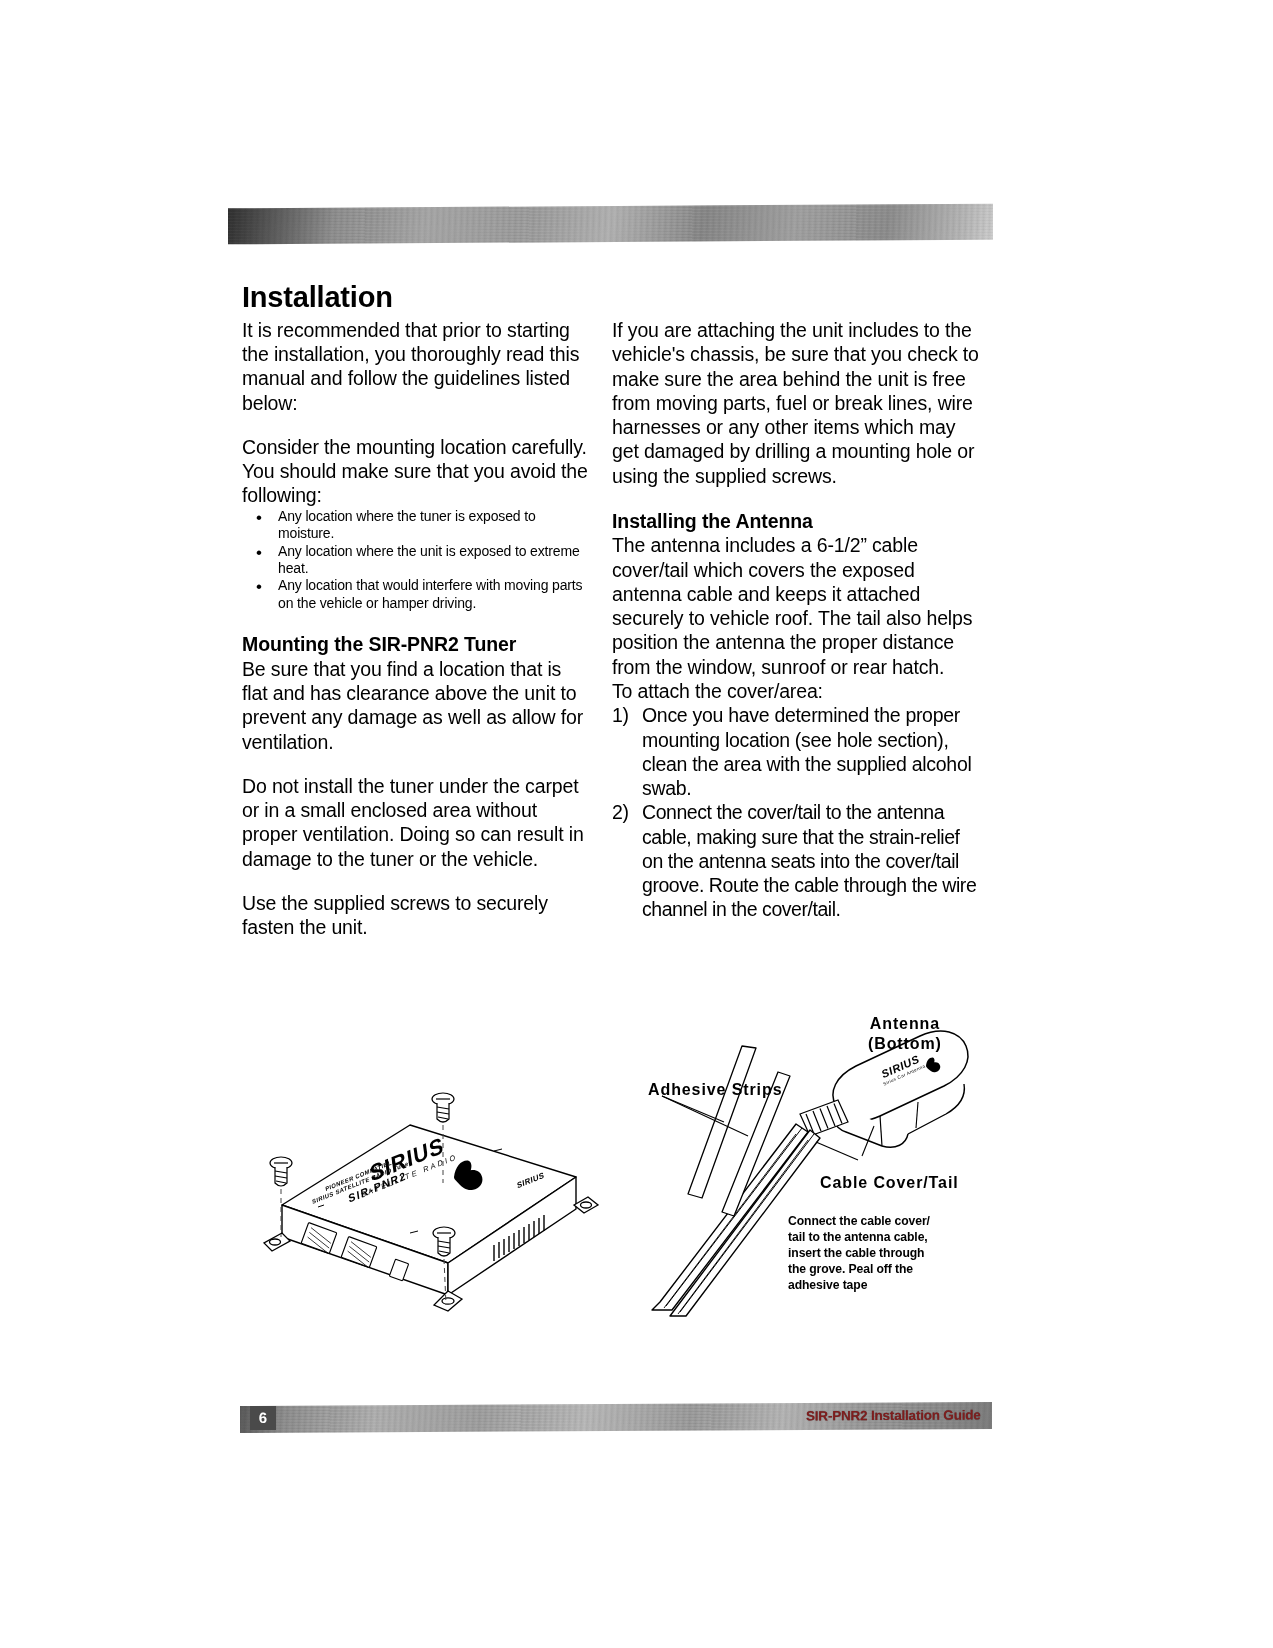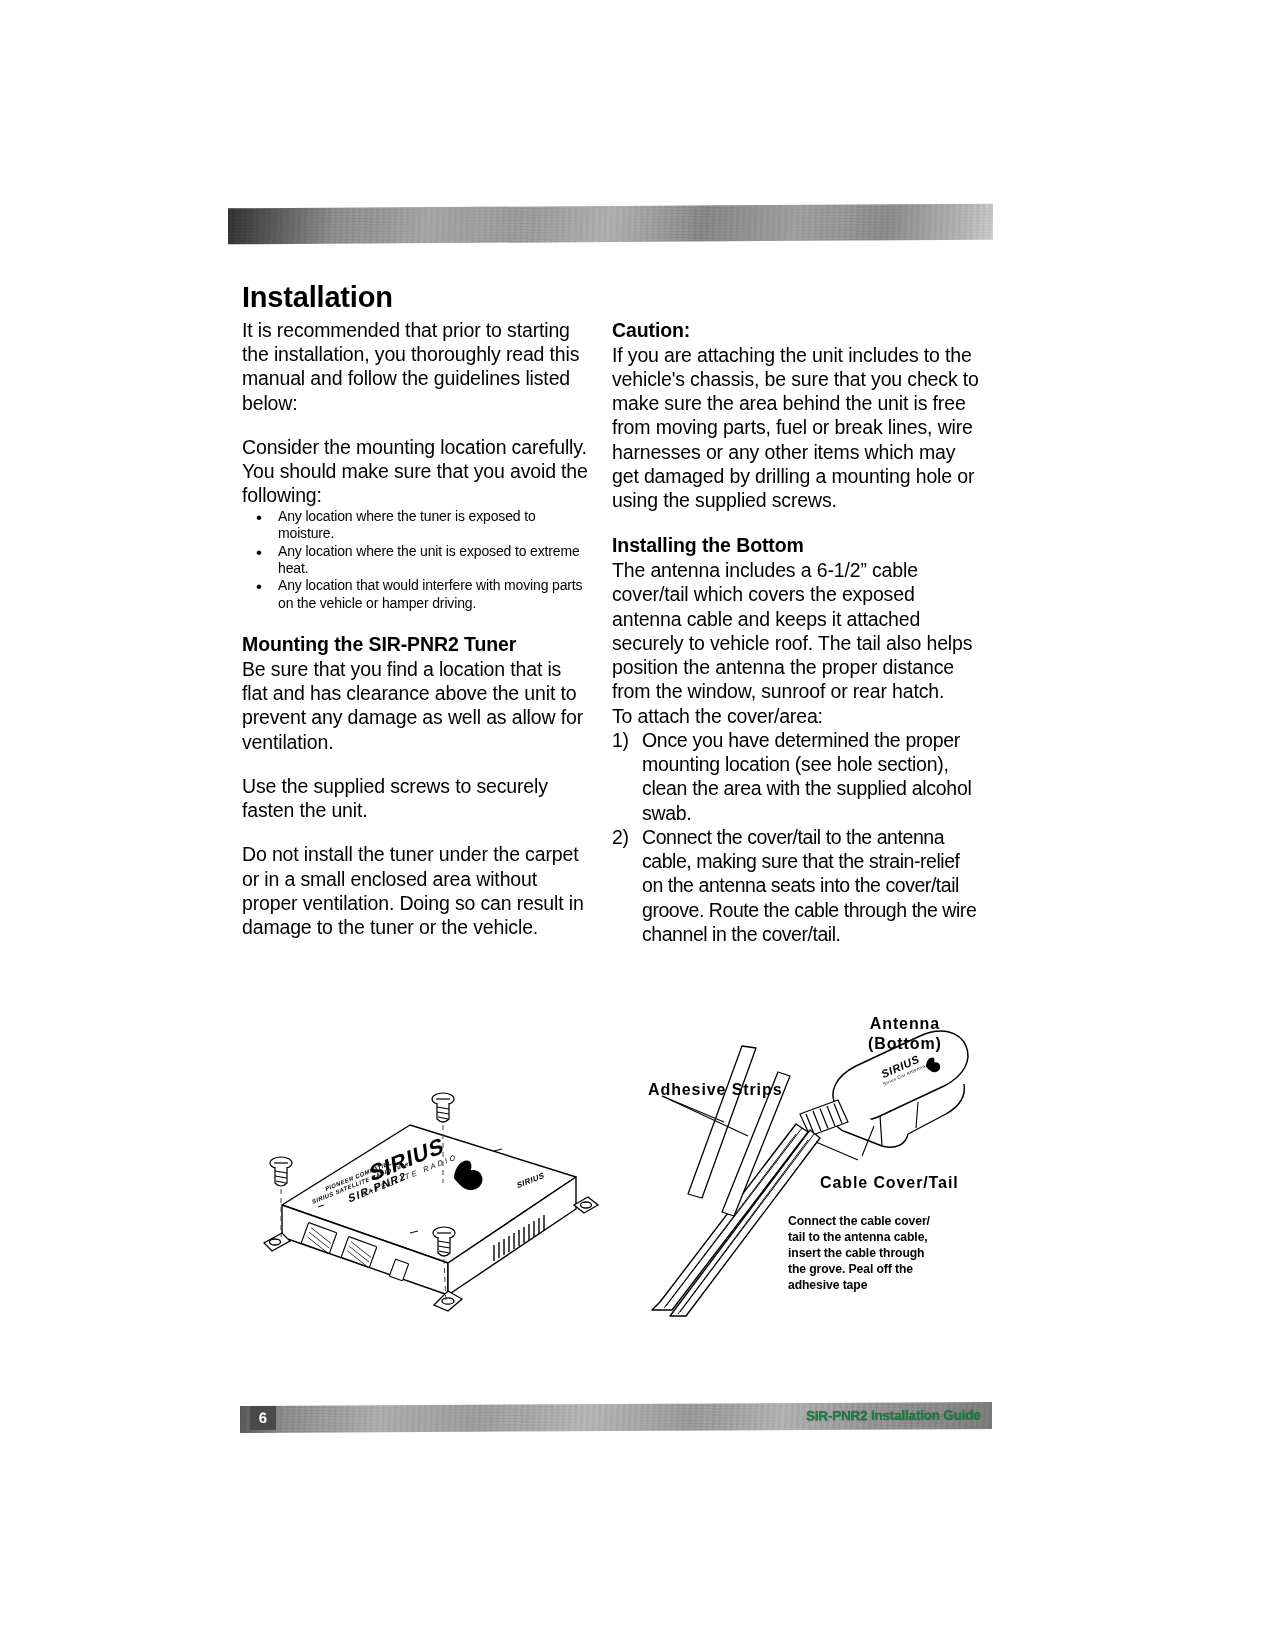--- a/index.html
+++ b/index.html
@@ -208,21 +208,21 @@
     font-size: 15px;
     font-weight: bold;
     line-height: 24px;
     text-align: center;
     transform: skewY(-0.3deg);
   }
   .footer-title {
     position: absolute;
     left: 806px;
     top: 1408px;
-    color: #15803d;
+    color: #7f1d1d;
     font-size: 13.5px;
     font-weight: bold;
     letter-spacing: -0.2px;
     white-space: nowrap;
     transform: skewY(-0.3deg);
     text-shadow: 0 0 1px rgba(0,0,0,0.5);
   }
 </style>
 </head>
 <body>
@@ -242,32 +242,31 @@
     <ul class="bullets">
       <li>Any location where the tuner is exposed to moisture.</li>
       <li>Any location where the unit is exposed to extreme heat.</li>
       <li>Any location that would interfere with moving parts on the vehicle or hamper driving.</li>
     </ul>
 
     <h2 class="sub" style="margin-top:20px;">Mounting the SIR-PNR2 Tuner</h2>
 
     <p class="body tight">Be sure that you find a location that is flat and has clearance above the unit to prevent any damage as well as allow for ventilation.</p>
 
+    <p class="body gap">Do not install the tuner under the carpet or in a small enclosed area without proper ventilation. Doing so can result in damage to the tuner or the vehicle.</p>
+
     <p class="body gap">Use the supplied screws to securely fasten the unit.</p>
-
-    <p class="body gap">Do not install the tuner under the carpet or in a small enclosed area without proper ventilation. Doing so can result in damage to the tuner or the vehicle.</p>
   </div>
 
   <div class="col col-right" style="top:318px;">
 
-    <h2 class="sub">Caution:</h2>
 
     <p class="body tight">If you are attaching the unit includes to the vehicle's chassis, be sure that you check to make sure the area behind the unit is free from moving parts, fuel or break lines, wire harnesses or any other items which may get damaged by drilling a mounting hole or using the supplied screws.</p>
 
-    <h2 class="sub" style="margin-top:21px;">Installing the Bottom</h2>
+    <h2 class="sub" style="margin-top:21px;">Installing the Antenna</h2>
 
     <p class="body tight">The antenna includes a 6-1/2” cable cover/tail which covers the exposed antenna cable and keeps it attached securely to vehicle roof. The tail also helps position the antenna the proper distance from the window, sunroof or rear hatch.</p>
 
     <p class="body tight">To attach the cover/area:</p>
 
     <ol class="numbered">
       <li>
         <span class="num">1)</span><span>Once you have determined the proper mounting location (see hole section), clean the area with the supplied alcohol swab.</span>
       </li>
       <li style="letter-spacing:-0.45px;">

